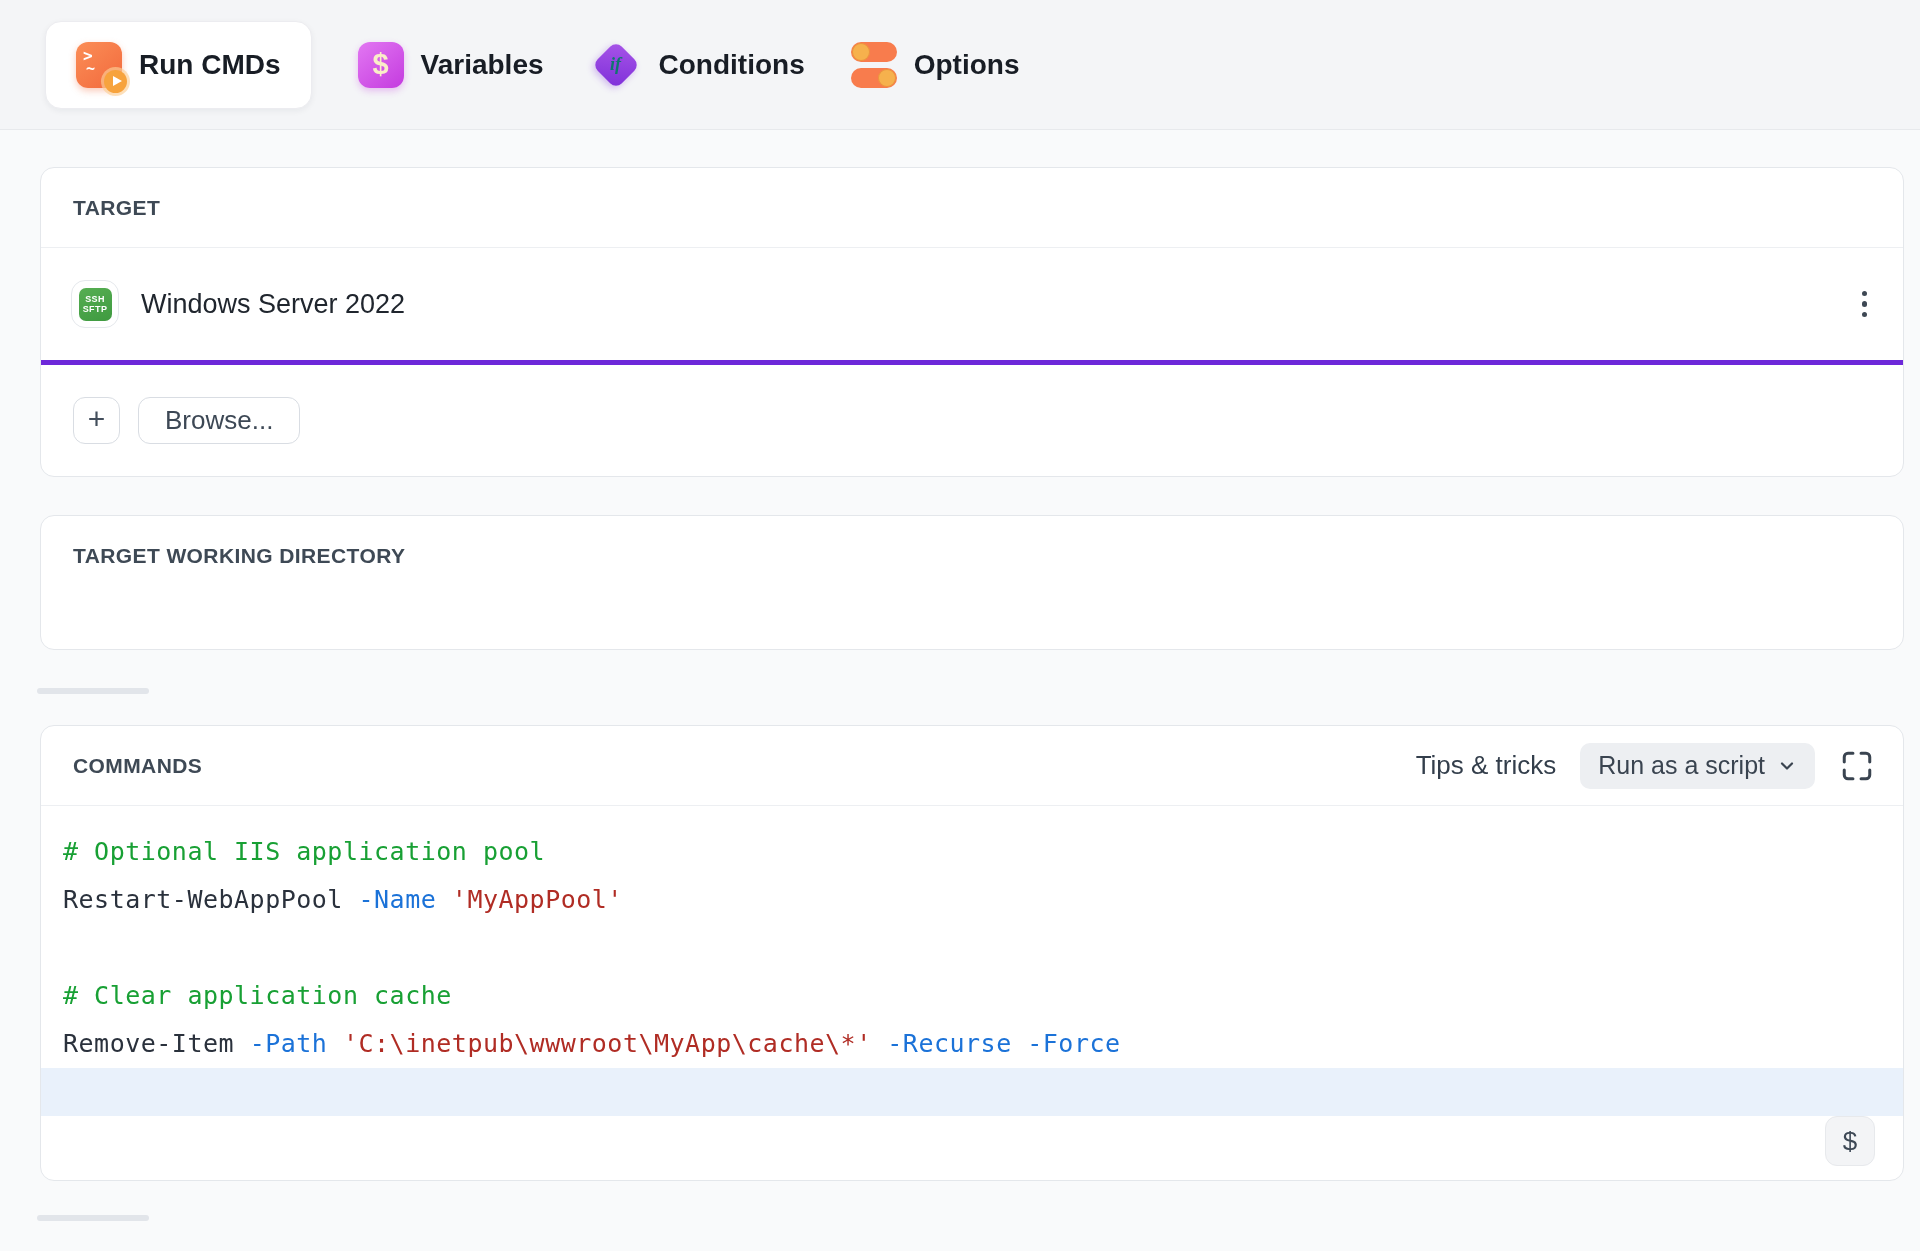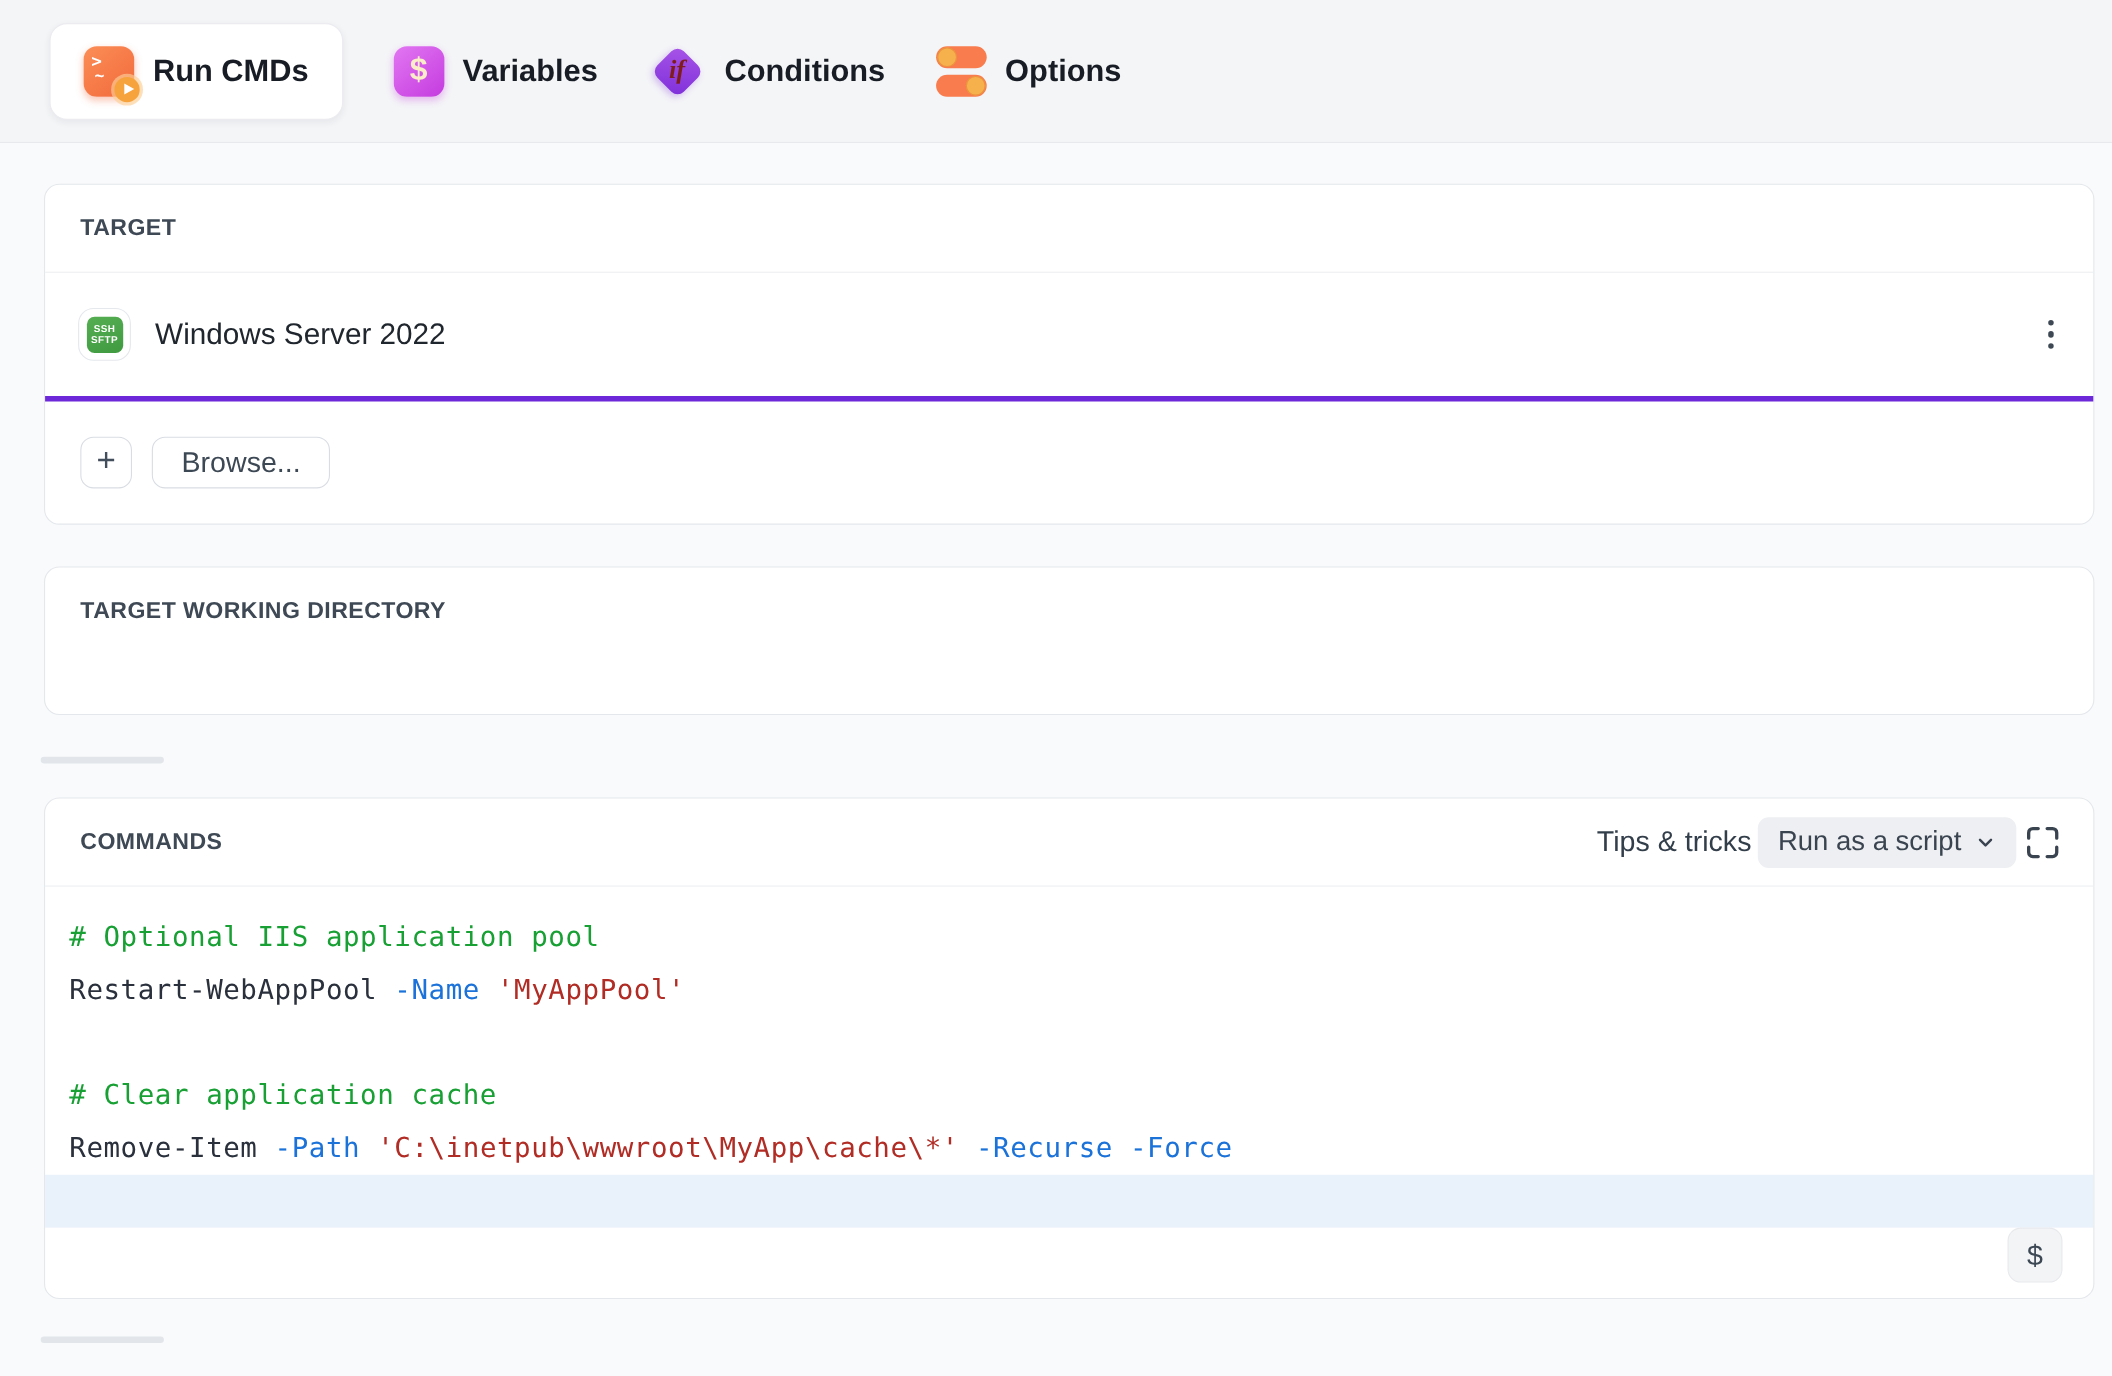--- a/index.html
+++ b/index.html
@@ -32,22 +32,22 @@
     background:linear-gradient(140deg,#e277f2,#c43bdf);
     display:flex; align-items:center; justify-content:center;
     color:#faeec8; font-size:29px; font-weight:700;
     box-shadow:0 3px 7px rgba(196,59,223,.3); }
 
   .icon-conditions { width:52px; height:52px; position:relative;
     display:flex; align-items:center; justify-content:center; }
   .icon-conditions .diamond { position:absolute; width:34px; height:34px; border-radius:8px;
     transform:rotate(45deg); background:linear-gradient(140deg,#a855e8,#7e2fd9);
     box-shadow:0 3px 7px rgba(126,47,217,.3); }
-  .icon-conditions .if { position:relative; color:#7f1d1d; font-style:italic; font-weight:700;
-    font-size:24px; font-family:"Liberation Serif", serif; }
+  .icon-conditions .if { position:relative; color:#0f766e; font-style:italic; font-weight:700;
+    font-size:18px; font-family:"Liberation Serif", serif; }
 
   .icon-options { width:46px; height:46px; display:flex; flex-direction:column;
     justify-content:center; gap:6px; }
   .icon-options .pill { position:relative; width:46px; height:20px; border-radius:10px;
     background:#f87c4d; }
   .icon-options .knob { position:absolute; top:1px; width:18px; height:18px; border-radius:50%;
     background:#f6b14d; box-shadow:inset 0 0 0 1px rgba(225,110,45,.45); }
   .icon-options .knob.left { left:1px; } .icon-options .knob.right { right:1px; }
 
   
@@ -80,21 +80,21 @@
 
   #wd-panel { margin-top:38px; height:135px; padding:28px 32px 0; }
   .wd-input { margin-top:36px; font-size:27px; color:#919ca9; cursor:text; }
 
   .divider-pill { height:6px; width:112px; background:#e2e5ea; border-radius:3px;
     margin:38px 0 0 37px; }
   .divider-pill.bottom { margin-top:34px; }
 
   #commands-panel { margin-top:31px; }
   #commands-panel .panel-header { padding-right:28px; }
-  .cmd-controls { margin-left:auto; display:flex; align-items:center; }
+  .cmd-controls { margin-left:auto; display:flex; align-items:center; gap:18px; }
   .tips-link { font-size:26px; color:#333e4b; margin-right:6px; cursor:pointer; }
   .dropdown { height:46px; background:#edeff2; border:none; border-radius:10px;
     display:flex; align-items:center; gap:12px; padding:0 18px; font-size:25px;
     color:#3a4450; cursor:pointer; font-family:inherit; }
   .fullscreen-btn { background:none; border:none; margin-left:6px; cursor:pointer;
     display:flex; align-items:center; }
 
   .code-area { padding-top:22px; font-family:"DejaVu Sans Mono", monospace;
     font-size:25px; letter-spacing:.5px; cursor:text; }
   .code-line { height:48px; line-height:48px; padding-left:22px; white-space:pre; }

